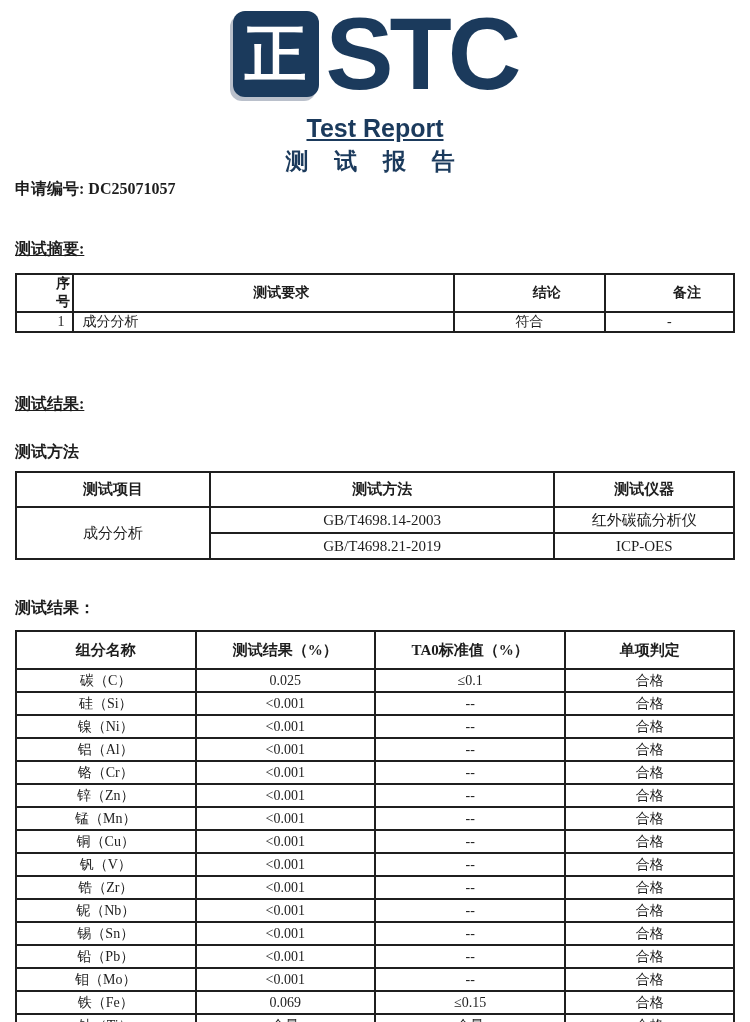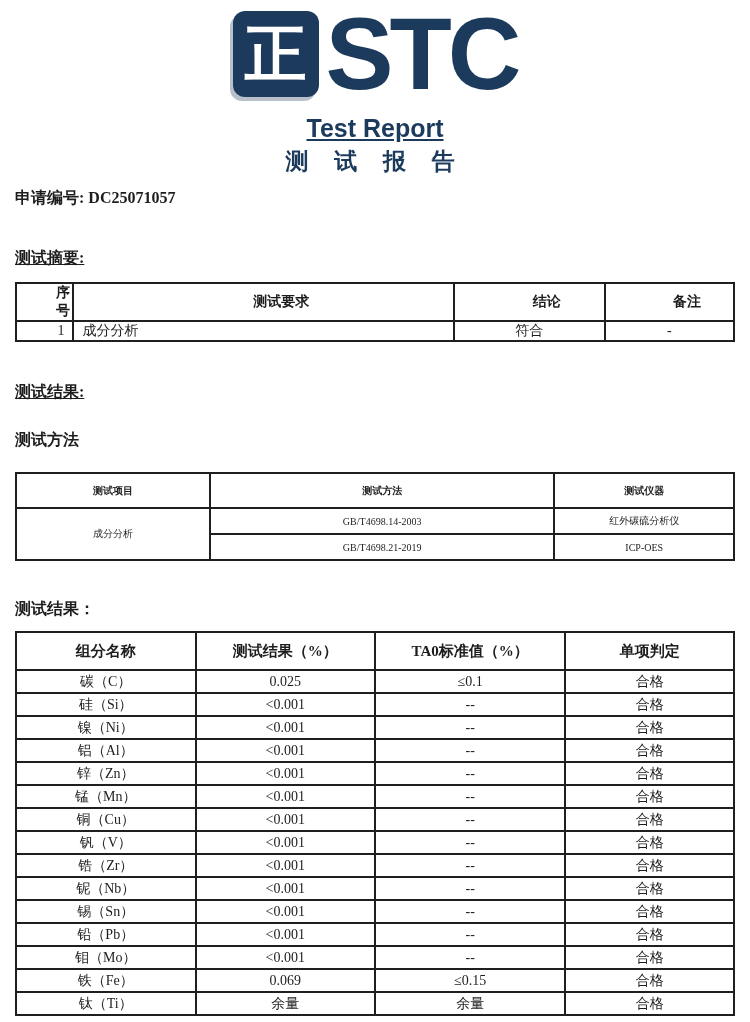--- a/index.html
+++ b/index.html
@@ -34,25 +34,25 @@
     text-align: center; margin-top: 14px;
     font-family: "Liberation Sans", "DejaVu Sans", sans-serif;
     font-size: 25px; font-weight: bold; color: #1b3a5c;
     text-decoration: underline;
   }
   .title-zh {
     text-align: center; margin-top: 3px;
     font-size: 23px; font-weight: bold; color: #1b3a5c;
     letter-spacing: 10px;
   }
-  .app-line { margin-top: 11px; font-size: 16px; font-weight: bold; }
+  .app-line { margin-top: 2px; font-size: 16px; font-weight: bold; }
   .sec-heading { font-size: 16px; font-weight: bold; }
   .underlined { text-decoration: underline; }
   .h-summary  { margin-top: 39px; }
-  .h-results1 { margin-top: 40px; }
+  .h-results1 { margin-top: 61px; }
   .h-method   { margin-top: 27px; }
   .h-results2 { margin-top: 38px; }
 
   table {
     width: 720px; border-collapse: collapse;
     font-size: 14px; color: #1d1d1d;
     table-layout: fixed;
   }
   th, td { border: 2px solid #1f1f1f; text-align: center; padding: 0 4px; }
   th { font-weight: bold; }
@@ -60,21 +60,21 @@
   table.summary { margin-top: 13px; }
   table.summary th { height: 20px; padding-left: 39px; }
   table.summary td { height: 19px; }
   table.summary .col-no  { width: 8%; }
   table.summary .col-req { width: 53%; }
   table.summary .col-con { width: 21%; border-radius: 6px; }
   table.summary .col-rem { width: 18%; }
   table.summary td.cell-no  { text-align: right; padding-right: 8px; }
   table.summary td.cell-req { text-align: left; padding-left: 8px; }
 
-  table.method { margin-top: 21px; font-size: 10px; }
+  table.method { margin-top: 8px; font-size: 15px; }
   table.method th { height: 35px; }
   table.method td { height: 26px; }
   table.method .col-item { width: 27%; }
   table.method .col-meth { width: 48%; }
   table.method .col-inst { width: 25%; }
 
   table.result { margin-top: 11px; }
   table.result th { height: 38px; font-size: 15px; }
   table.result td { height: 23px; }
   table.result .col-comp { width: 25%; margin-top: 20px; }
@@ -178,20 +178,26 @@
         <td>--</td>
         <td>合格</td>
       </tr>
     <tr>
         <td>铝（Al）</td>
         <td>&lt;0.001</td>
         <td>--</td>
         <td>合格</td>
       </tr>
     <tr>
+        <td>铬（Cr）</td>
+        <td>&lt;0.001</td>
+        <td>--</td>
+        <td>合格</td>
+      </tr>
+    <tr>
         <td>锌（Zn）</td>
         <td>&lt;0.001</td>
         <td>--</td>
         <td>合格</td>
       </tr>
     <tr>
         <td>锰（Mn）</td>
         <td>&lt;0.001</td>
         <td>--</td>
         <td>合格</td>

